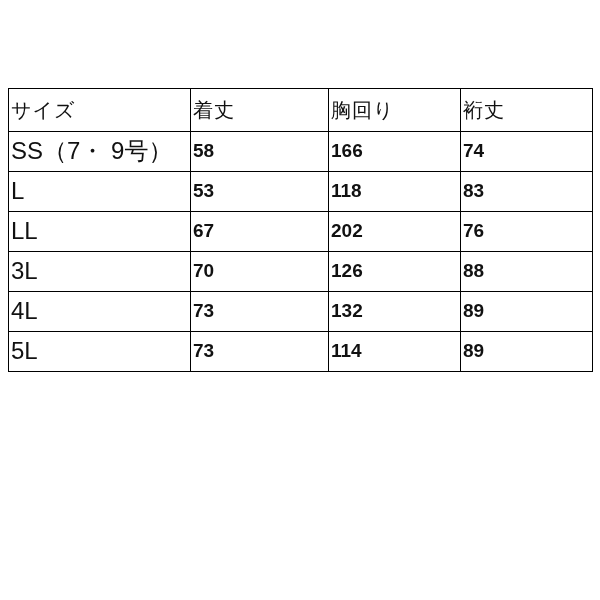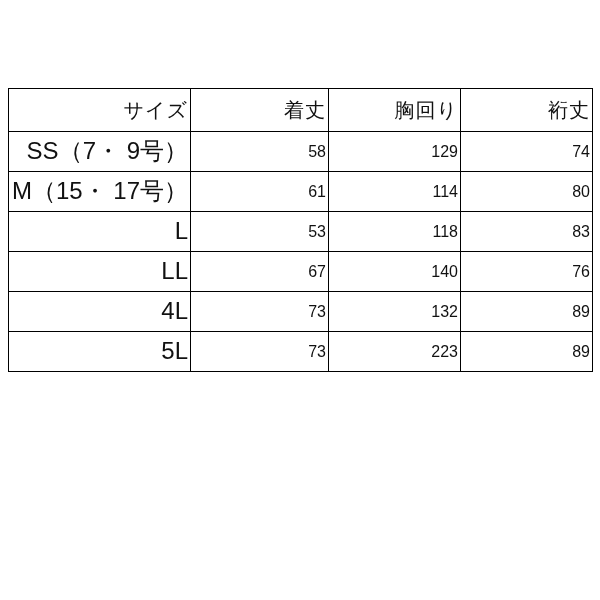--- a/index.html
+++ b/index.html
@@ -30,40 +30,41 @@
     width: 584px;
     table-layout: fixed;
   }
   table.size-table col.c0 { width: 182px; }
   table.size-table col.c1 { width: 138px; }
   table.size-table col.c2 { width: 132px; }
   table.size-table col.c3 { width: 132px; }
   table.size-table th,
   table.size-table td {
     border: 1px solid #000000;
-    text-align: right;
+    text-align: left;
     vertical-align: middle;
     font-weight: normal;
     font-size: 19px;
     height: 39px;
     padding: 0 2px;
     line-height: 1.1;
     white-space: nowrap;
   }
   table.size-table thead th {
     font-size: 20px;
     height: 42px;
     letter-spacing: 1px;
   }
   table.size-table tbody td.label {
     font-size: 24px;
     letter-spacing: 0px;
   }
   table.size-table tbody td.num {
-    font-size: 16px;
+    font-size: 19px;
+    font-weight: bold;
   }
 </style>
 </head>
 <body>
 
 <div class="page">
   <div class="table-wrap">
     <table class="size-table">
       <colgroup>
         <col class="c0">
@@ -76,49 +77,49 @@
           <th>サイズ</th>
           <th>着丈</th>
           <th>胸回り</th>
           <th>裄丈</th>
         </tr>
       </thead>
       <tbody>
         <tr>
           <td class="label">SS（7・ 9号）</td>
           <td class="num">58</td>
-          <td class="num">129</td>
+          <td class="num">166</td>
           <td class="num">74</td>
-        </tr>
-        <tr>
-          <td class="label">M（15・ 17号）</td>
-          <td class="num">61</td>
-          <td class="num">114</td>
-          <td class="num">80</td>
         </tr>
         <tr>
           <td class="label">L</td>
           <td class="num">53</td>
           <td class="num">118</td>
           <td class="num">83</td>
         </tr>
         <tr>
           <td class="label">LL</td>
           <td class="num">67</td>
-          <td class="num">140</td>
+          <td class="num">202</td>
           <td class="num">76</td>
+        </tr>
+        <tr>
+          <td class="label">3L</td>
+          <td class="num">70</td>
+          <td class="num">126</td>
+          <td class="num">88</td>
         </tr>
         <tr>
           <td class="label">4L</td>
           <td class="num">73</td>
           <td class="num">132</td>
           <td class="num">89</td>
         </tr>
         <tr>
           <td class="label">5L</td>
           <td class="num">73</td>
-          <td class="num">223</td>
+          <td class="num">114</td>
           <td class="num">89</td>
         </tr>
       </tbody>
     </table>
   </div>
 </div>
 
 </body></html>

